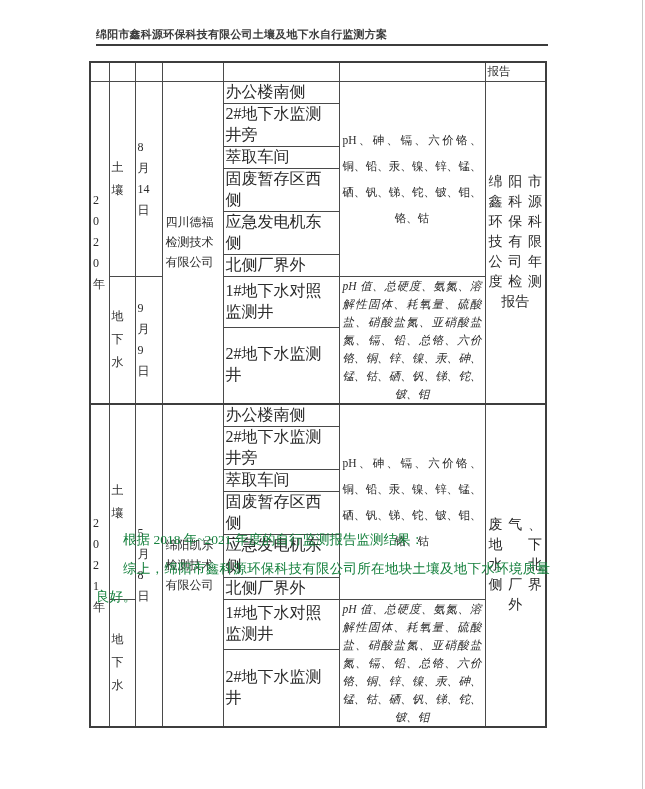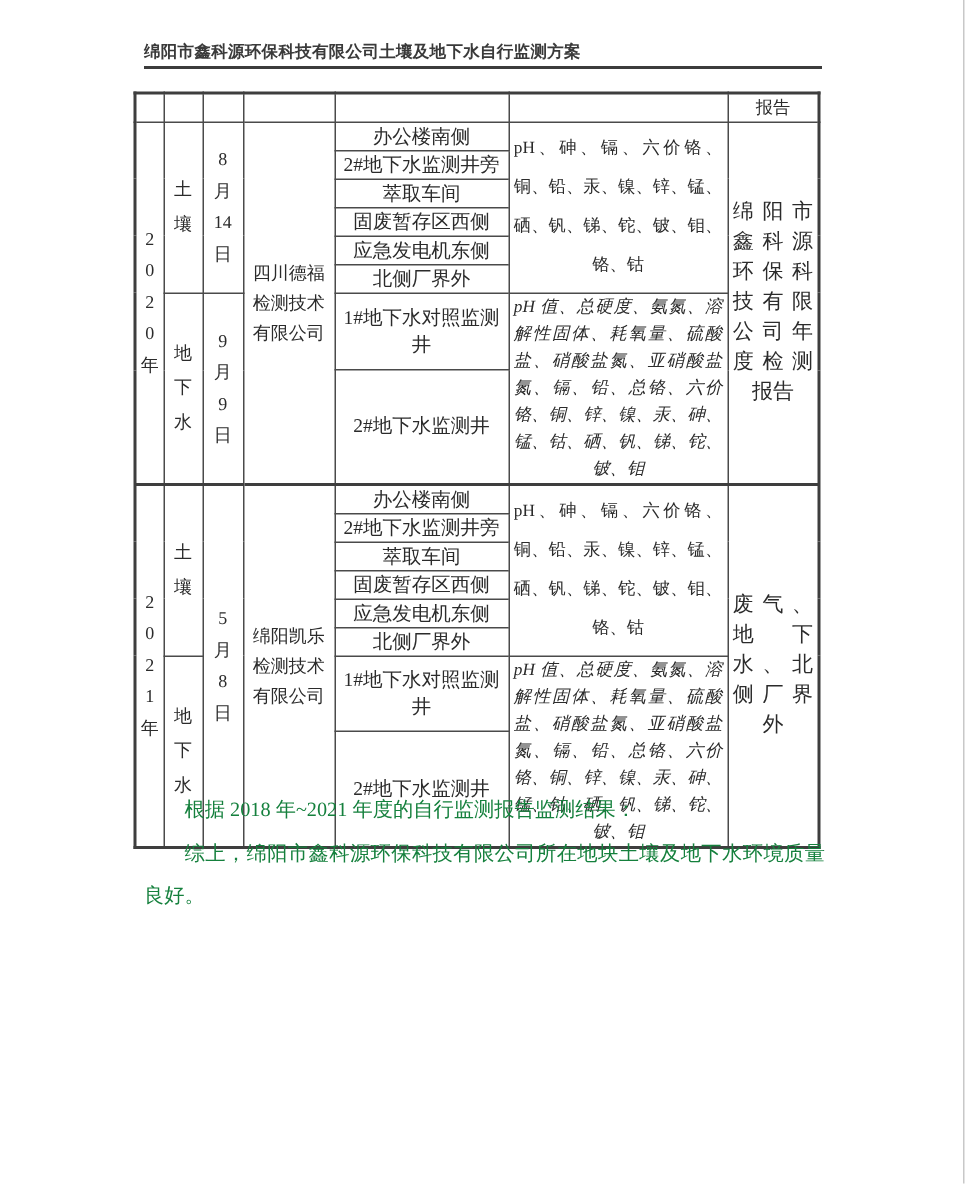--- a/index.html
+++ b/index.html
@@ -24,21 +24,21 @@
     position:absolute; top:44px; left:96px; width:452px; height:2px;
     background:#3c3c3c;
   }
   table.mon-table {
     position:absolute; top:61px; left:89px;
     border-collapse:collapse; table-layout:fixed;
     border:2px solid #3e3e3e;
   }
   .mon-table td {
     border:1px solid #4a4a4a;
-    text-align:center; vertical-align:middle;
+    text-align:left; vertical-align:middle;
     font-size:11.5px; color:#2b2b2b;
     padding:0 2px;
     overflow:hidden;
   }
   tr.r-head   { height:19px; }
   tr.r-loc    { height:19px; }
   tr.r-gw1-a  { height:43px; }
   tr.r-gw2-a  { height:63px; }
   tr.r-gw1-b  { height:46px; }
   tr.r-gw2-b  { height:70px; }
@@ -47,21 +47,21 @@
     white-space:pre-line; font-size:12px; line-height:21px;
   }
   td.c-type { line-height:23px; }
   td.c-company {
     white-space:pre-line; font-size:12px; line-height:20px; padding:0 3px;
   }
   td.c-report {
     font-size:14px; line-height:20px; padding:0 3px;
     text-align:justify; text-align-last:center;
   }
-  td.c-loc { font-size:13px; }
+  td.c-loc { font-size:16px; }
   td.c-params {
     font-size:11.5px; padding:0 3px;
     text-align:justify; text-align-last:center;
   }
   td.c-params.soil { line-height:26px; }
   td.c-params.gw   { line-height:18px;font-style:italic; }
   .body-text {
     position:absolute; top:526px; left:96px; width:454px;
     font-size:13.5px; line-height:28.6px; color:#15803d;font-family:Liberation Serif, serif;
   }

